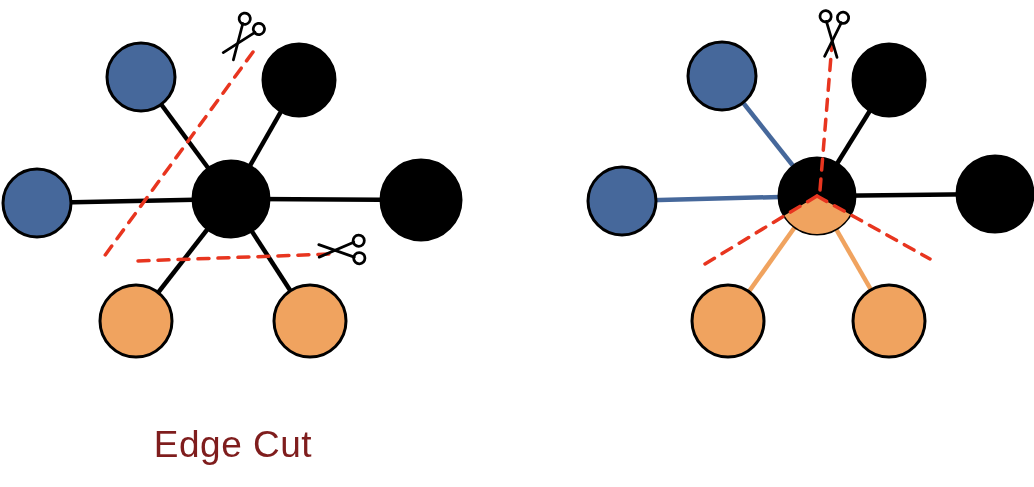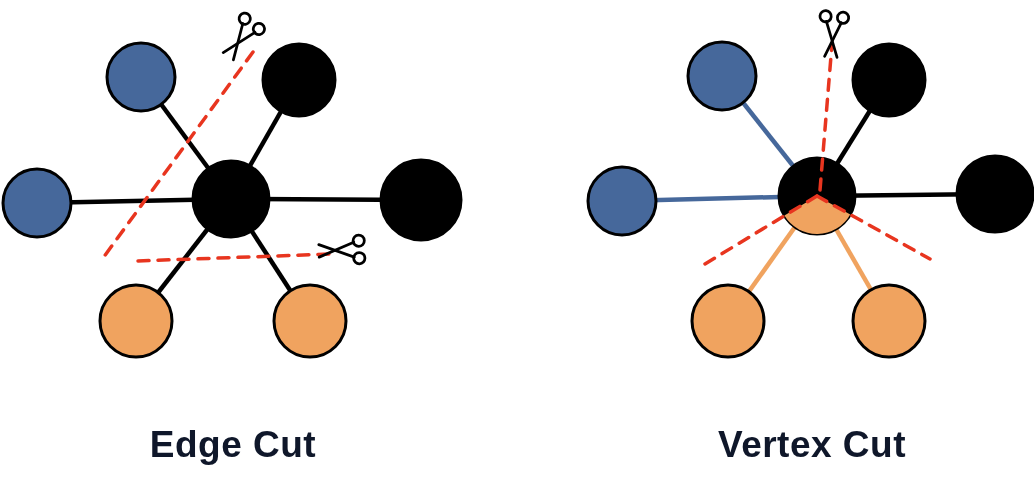--- a/index.html
+++ b/index.html
@@ -18,23 +18,23 @@
   svg.figure {
     position: absolute;
     top: 0;
     left: 0;
   }
   .diagram-label {
     position: absolute;
     top: 424px;
     transform: translateX(-50%);
     font-size: 37px;
-    font-weight: 700;
+    font-weight: 400;
     letter-spacing: 0.5px;
-    color: #0f172a;
+    color: #7f1d1d;
     white-space: nowrap;
   }
 </style>
 </head>
 <body>
 
 <div class="canvas">
   <svg class="figure" id="fig" width="1034" height="487">
       <g>
         <line x1="231" y1="199" x2="141" y2="77" stroke="#000000" stroke-width="4.5"></line>
@@ -85,14 +85,13 @@
         <line x1="817" y1="196" x2="930" y2="259" stroke="#e8351f" stroke-width="3.5" stroke-dasharray="11 9" stroke-linecap="round"></line>
         <g transform="translate(833 32) rotate(95) scale(1.25)" stroke="#000" stroke-width="2.2" fill="none" stroke-linecap="round">
           <line x1="-8" y1="-6" x2="20" y2="5"></line>
           <line x1="-8" y1="6" x2="20" y2="-5"></line>
           <circle cx="-12" cy="-7" r="4.5"></circle>
           <circle cx="-12" cy="7" r="4.5"></circle>
         </g>
       </g>
     </svg>
   <div class="diagram-label" id="label-0" style="left: 233px;">Edge Cut</div>
-  <div class="diagram-label" id="label-1" style="left: 812px;">Vertex Cut</div>
 </div>
 
 </body></html>

